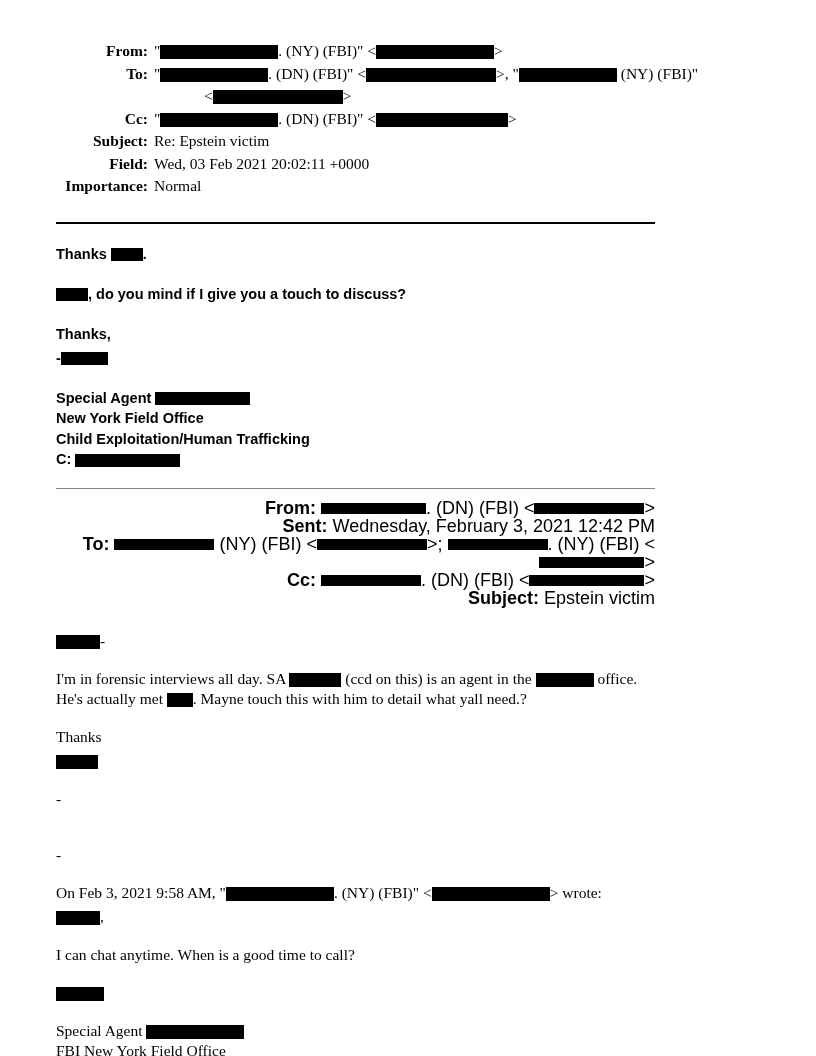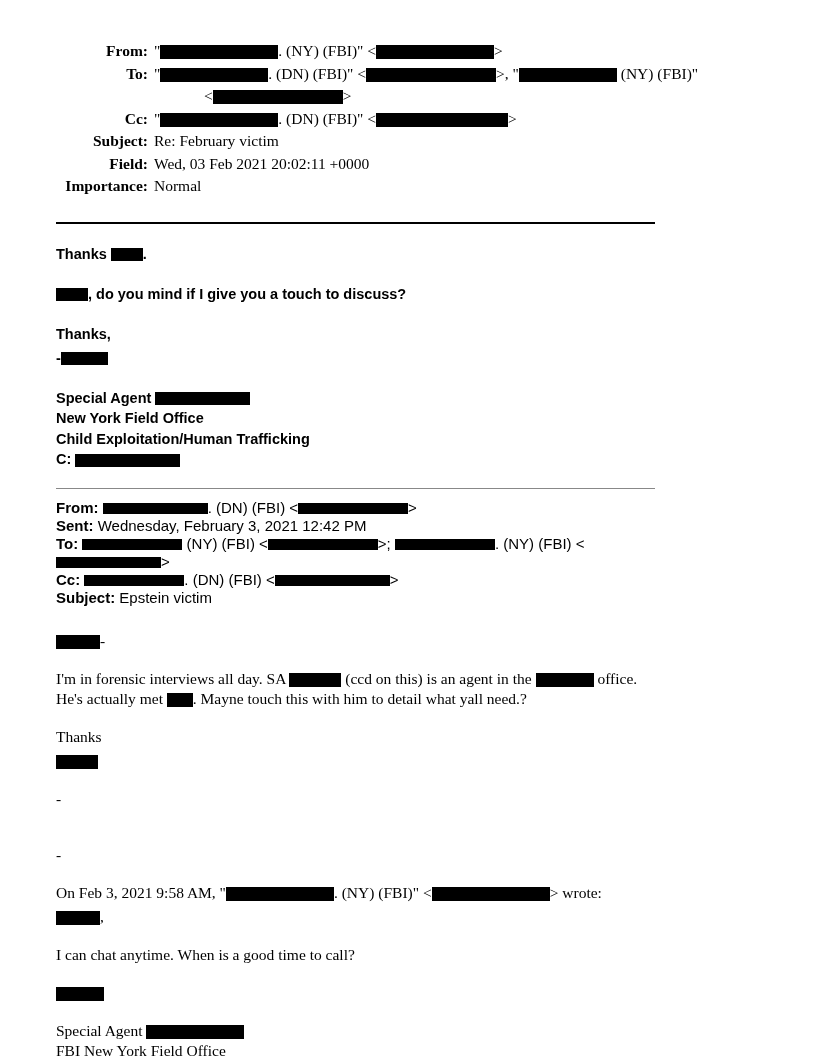--- a/index.html
+++ b/index.html
@@ -81,22 +81,23 @@
   .sig-block {
     font-family: "Liberation Sans", sans-serif;
     font-size: 14.5px;
     line-height: 20.5px;
     margin: 0;
   }
 
   
   .q-hdr {
     font-family: "Liberation Sans", sans-serif;
-    font-size: 15px;
+    font-size: 18px;
     line-height: 18px;
+    text-align: right;
   }
   .q-hdr .k { font-weight: bold; }
 
   
   .q-body {
     font-family: "Liberation Serif", serif;
     font-size: 15.5px;
     line-height: 20px;
   }
   .q-body p { margin: 0 0 18px 0; }
@@ -134,21 +135,21 @@
 
     <div class="hdr-row">
       <div class="hdr-label">Cc:</div>
       <div class="hdr-val">
         <span>"</span><span class="rd tall" style="width:118px"></span><span>. (DN) (FBI)" &lt;</span><span class="rd tall" style="width:132px"></span><span>&gt;</span>
       </div>
     </div>
 
     <div class="hdr-row">
       <div class="hdr-label">Subject:</div>
-      <div class="hdr-val">Re: February victim</div>
+      <div class="hdr-val">Re: Epstein victim</div>
     </div>
 
     <div class="hdr-row">
       <div class="hdr-label">Field:</div>
       <div class="hdr-val">Wed, 03 Feb 2021 20:02:11 +0000</div>
     </div>
 
     <div class="hdr-row">
       <div class="hdr-label">Importance:</div>
       <div class="hdr-val">Normal</div>

